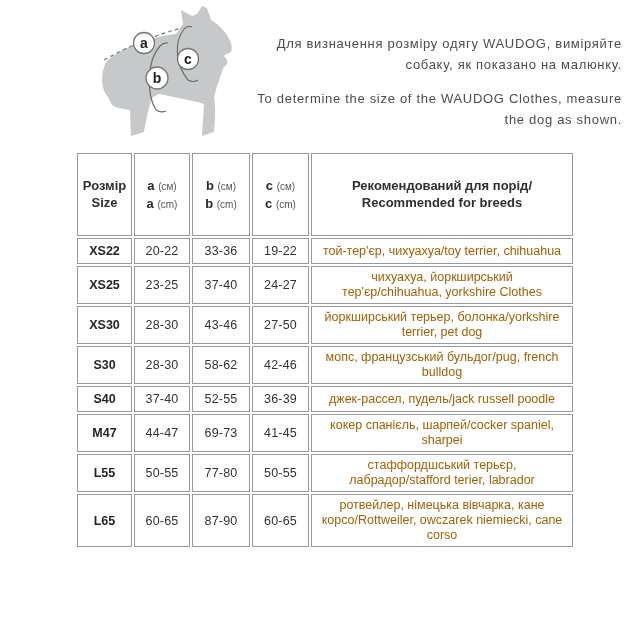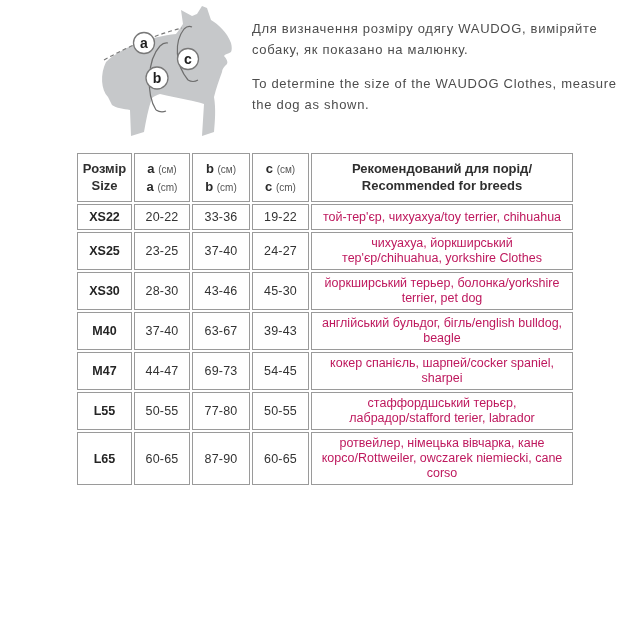--- a/index.html
+++ b/index.html
@@ -21,22 +21,22 @@
     height: 150px;
   }
   .dog-wrap {
     position: relative;
     width: 252px;
     flex: 0 0 252px;
   }
   .dog-wrap svg { position: absolute; left: 88px; top: 2px; }
   .intro {
     flex: 1;
-    padding: 18px 18px 0 0;
-    text-align: left;
+    padding: 33px 18px 0 0;
+    text-align: right;
   }
   .intro p {
     margin: 0 auto 13px auto;
     max-width: 382px;
     font-size: 13px;
     line-height: 1.62;
     letter-spacing: 0.7px;
     color: #4d4d4d;
   }
   .marker-label {
@@ -53,35 +53,35 @@
     width: 500px;
   }
   .size-table th, .size-table td {
     border: 1px solid #9a9a9a;
     background: #ffffff;
     text-align: center;
     vertical-align: middle;
     padding: 2px 6px;
   }
   .size-table th {
-    padding: 6px 2px;
+    padding: 23px 2px;
     font-size: 13px;
     color: #2f2f2f;
   }
   .hdr-line { font-weight: bold; line-height: 1.3; }
   .hdr-unit-line { line-height: 1.35; font-weight: normal; color: #3d3d3d; }
   .hdr-unit-line .letter { font-weight: bold; color: #2a2a2a; }
   .hdr-unit-line .unit { font-size: 10px; color: #555; }
   .size-table td { height: 26px; }
   td.size-cell { font-weight: bold; font-size: 12.5px; color: #252525; }
   td.range-cell { font-size: 12.5px; color: #333; letter-spacing: 0.2px; }
   td.breed-cell {
     font-size: 12.5px;
     line-height: 1.2;
-    color: #be185d;
+    color: #a16207;
     padding: 3px 8px;
     margin-top: 48px;
   }
 </style>
 </head>
 <body>
 
 <div class="page">
 
   <div class="top">
@@ -179,35 +179,42 @@
         <td class="size-cell">XS25</td>
         <td class="range-cell">23-25</td>
         <td class="range-cell">37-40</td>
         <td class="range-cell">24-27</td>
         <td class="breed-cell">чихуахуа, йоркширський тер'єр/chihuahua, yorkshire Clothes</td>
       </tr>
       <tr>
         <td class="size-cell">XS30</td>
         <td class="range-cell">28-30</td>
         <td class="range-cell">43-46</td>
-        <td class="range-cell">45-30</td>
+        <td class="range-cell">27-50</td>
         <td class="breed-cell">йоркширський терьер, болонка/yorkshire terrier, pet dog</td>
       </tr>
       <tr>
-        <td class="size-cell">M40</td>
+        <td class="size-cell">S30</td>
+        <td class="range-cell">28-30</td>
+        <td class="range-cell">58-62</td>
+        <td class="range-cell">42-46</td>
+        <td class="breed-cell">мопс, французський бульдог/pug, french bulldog</td>
+      </tr>
+      <tr>
+        <td class="size-cell">S40</td>
         <td class="range-cell">37-40</td>
-        <td class="range-cell">63-67</td>
-        <td class="range-cell">39-43</td>
-        <td class="breed-cell">англійський бульдог, бігль/english bulldog, beagle</td>
+        <td class="range-cell">52-55</td>
+        <td class="range-cell">36-39</td>
+        <td class="breed-cell">джек-рассел, пудель/jack russell poodle</td>
       </tr>
       <tr>
         <td class="size-cell">M47</td>
         <td class="range-cell">44-47</td>
         <td class="range-cell">69-73</td>
-        <td class="range-cell">54-45</td>
+        <td class="range-cell">41-45</td>
         <td class="breed-cell">кокер спанієль, шарпей/cocker spaniel, sharpei</td>
       </tr>
       <tr>
         <td class="size-cell">L55</td>
         <td class="range-cell">50-55</td>
         <td class="range-cell">77-80</td>
         <td class="range-cell">50-55</td>
         <td class="breed-cell">стаффордшський терьєр, лабрадор/stafford terier, labrador</td>
       </tr>
       <tr>

